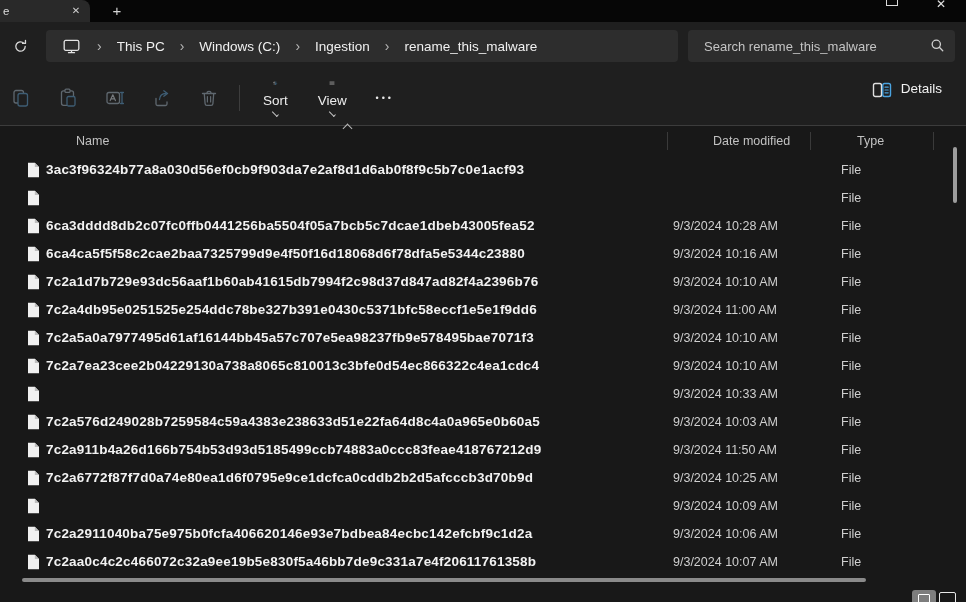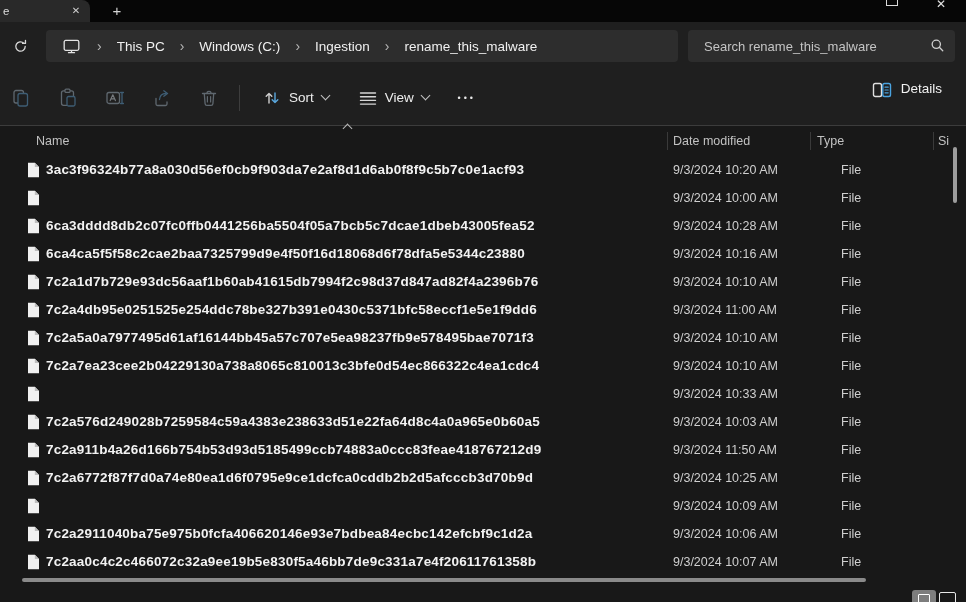--- a/index.html
+++ b/index.html
@@ -38,34 +38,34 @@
   .search-input::placeholder { color:#c4c4c4; opacity:1; }
   .search-icon { position:absolute; right:10px; top:8px; }
   
   .commandbar { position:absolute; top:70px; left:0; width:100%; height:56px; background:#1f1f1f;
                 border-bottom:1px solid #3c3c3c; display:flex; align-items:center; padding:0 16px 0 4px; }
   .icon-btn { width:34px; height:34px; border:none; background:transparent; display:flex; align-items:center;
               justify-content:center; border-radius:4px; margin-right:13px; }
   .icon-btn svg { opacity:.5; }
   .cb-sep { width:1px; height:26px; background:#3d3d3d; margin:0 12px 0 0; }
   .label-btn { height:34px; border:none; background:transparent; display:flex; align-items:center; gap:8px;
-               padding:0 11px; color:#ededed; font-size:13.5px; border-radius:4px; margin-right:8px; font-family:inherit; }
+               padding:0 11px; color:#ededed; font-size:13.5px; border-radius:4px; margin-right:8px; font-family:inherit;flex-direction:column; }
   .chev-down { width:7px; height:7px; border-right:1.4px solid #c4c4c4; border-bottom:1.4px solid #c4c4c4;
                transform:rotate(45deg); margin-top:-4px; display:inline-block; }
   .more-btn { width:38px; height:34px; border:none; background:transparent; color:#e8e8e8; font-size:9px;
               letter-spacing:3px; border-radius:4px; }
   .details-btn { margin-left:auto; height:34px; border:none; background:transparent; display:flex; align-items:flex-start;
                  gap:9px; color:#f2f2f2; font-size:13.5px; padding:0 8px; border-radius:4px; font-family:inherit; }
   
   .listpane { position:absolute; top:127px; left:0; right:0; bottom:0; background:#181818; }
   .colheader { position:relative; height:28px; }
   .sort-asc { position:absolute; left:344px; top:-2px; width:7px; height:7px; border-top:1.5px solid #b8b8b8;
               border-left:1.5px solid #b8b8b8; transform:rotate(45deg); }
   .colheader .col { position:absolute; top:0; height:28px; line-height:28px; font-size:12.5px; color:#c2c2c2;
-                    background:transparent; border:none; text-align:right; font-family:inherit; padding:0; }
+                    background:transparent; border:none; text-align:right; font-family:inherit; padding:0;margin-left:40px; }
   .col-name { left:36px; }  .col-date { left:673px; } .col-type { left:817px; } .col-size { left:938px; }
   .col-sep { position:absolute; top:5px; width:1px; height:18px; background:#3a3a3a; }
   .rows { position:absolute; top:29px; left:0; right:0; }
   .row { position:relative; height:28px; }
   .file-icon { position:absolute; left:27px; top:6px; }
   .cell-name { position:absolute; left:46px; top:0; line-height:28px; font-size:13.5px; color:#f2f2f2;
                letter-spacing:.2px; white-space:nowrap;font-weight:bold; }
   .cell-date { position:absolute; left:673px; top:0; line-height:28px; font-size:12.5px; color:#cfcfcf; white-space:nowrap; }
   .cell-type { position:absolute; left:817px; top:0; line-height:28px; font-size:12.5px; color:#cfcfcf;margin-left:24px; }
   
@@ -209,32 +209,30 @@
     </div>
     <div class="rows">
   <div class="row">
     <span class="file-icon">
       <svg width="13" height="16" viewBox="0 0 13 16">
         <path d="M1 .8h6.8L12 5v10.2H1z" fill="#f0f0f0"></path>
         <path d="M7.8.8V5H12z" fill="#bdbdbd"></path>
       </svg>
     </span>
     <span class="cell-name">3ac3f96324b77a8a030d56ef0cb9f903da7e2af8d1d6ab0f8f9c5b7c0e1acf93</span>
-    <span class="cell-date">9/3/2024 10:20 AM</span>
-    <span class="cell-type">File</span>
-  </div>
-
-  <div class="row">
-    <span class="file-icon">
-      <svg width="13" height="16" viewBox="0 0 13 16">
-        <path d="M1 .8h6.8L12 5v10.2H1z" fill="#f0f0f0"></path>
-        <path d="M7.8.8V5H12z" fill="#bdbdbd"></path>
-      </svg>
-    </span>
-    <span class="cell-date">9/3/2024 10:00 AM</span>
+    <span class="cell-type">File</span>
+  </div>
+
+  <div class="row">
+    <span class="file-icon">
+      <svg width="13" height="16" viewBox="0 0 13 16">
+        <path d="M1 .8h6.8L12 5v10.2H1z" fill="#f0f0f0"></path>
+        <path d="M7.8.8V5H12z" fill="#bdbdbd"></path>
+      </svg>
+    </span>
     <span class="cell-type">File</span>
   </div>
 
   <div class="row">
     <span class="file-icon">
       <svg width="13" height="16" viewBox="0 0 13 16">
         <path d="M1 .8h6.8L12 5v10.2H1z" fill="#f0f0f0"></path>
         <path d="M7.8.8V5H12z" fill="#bdbdbd"></path>
       </svg>
     </span>

